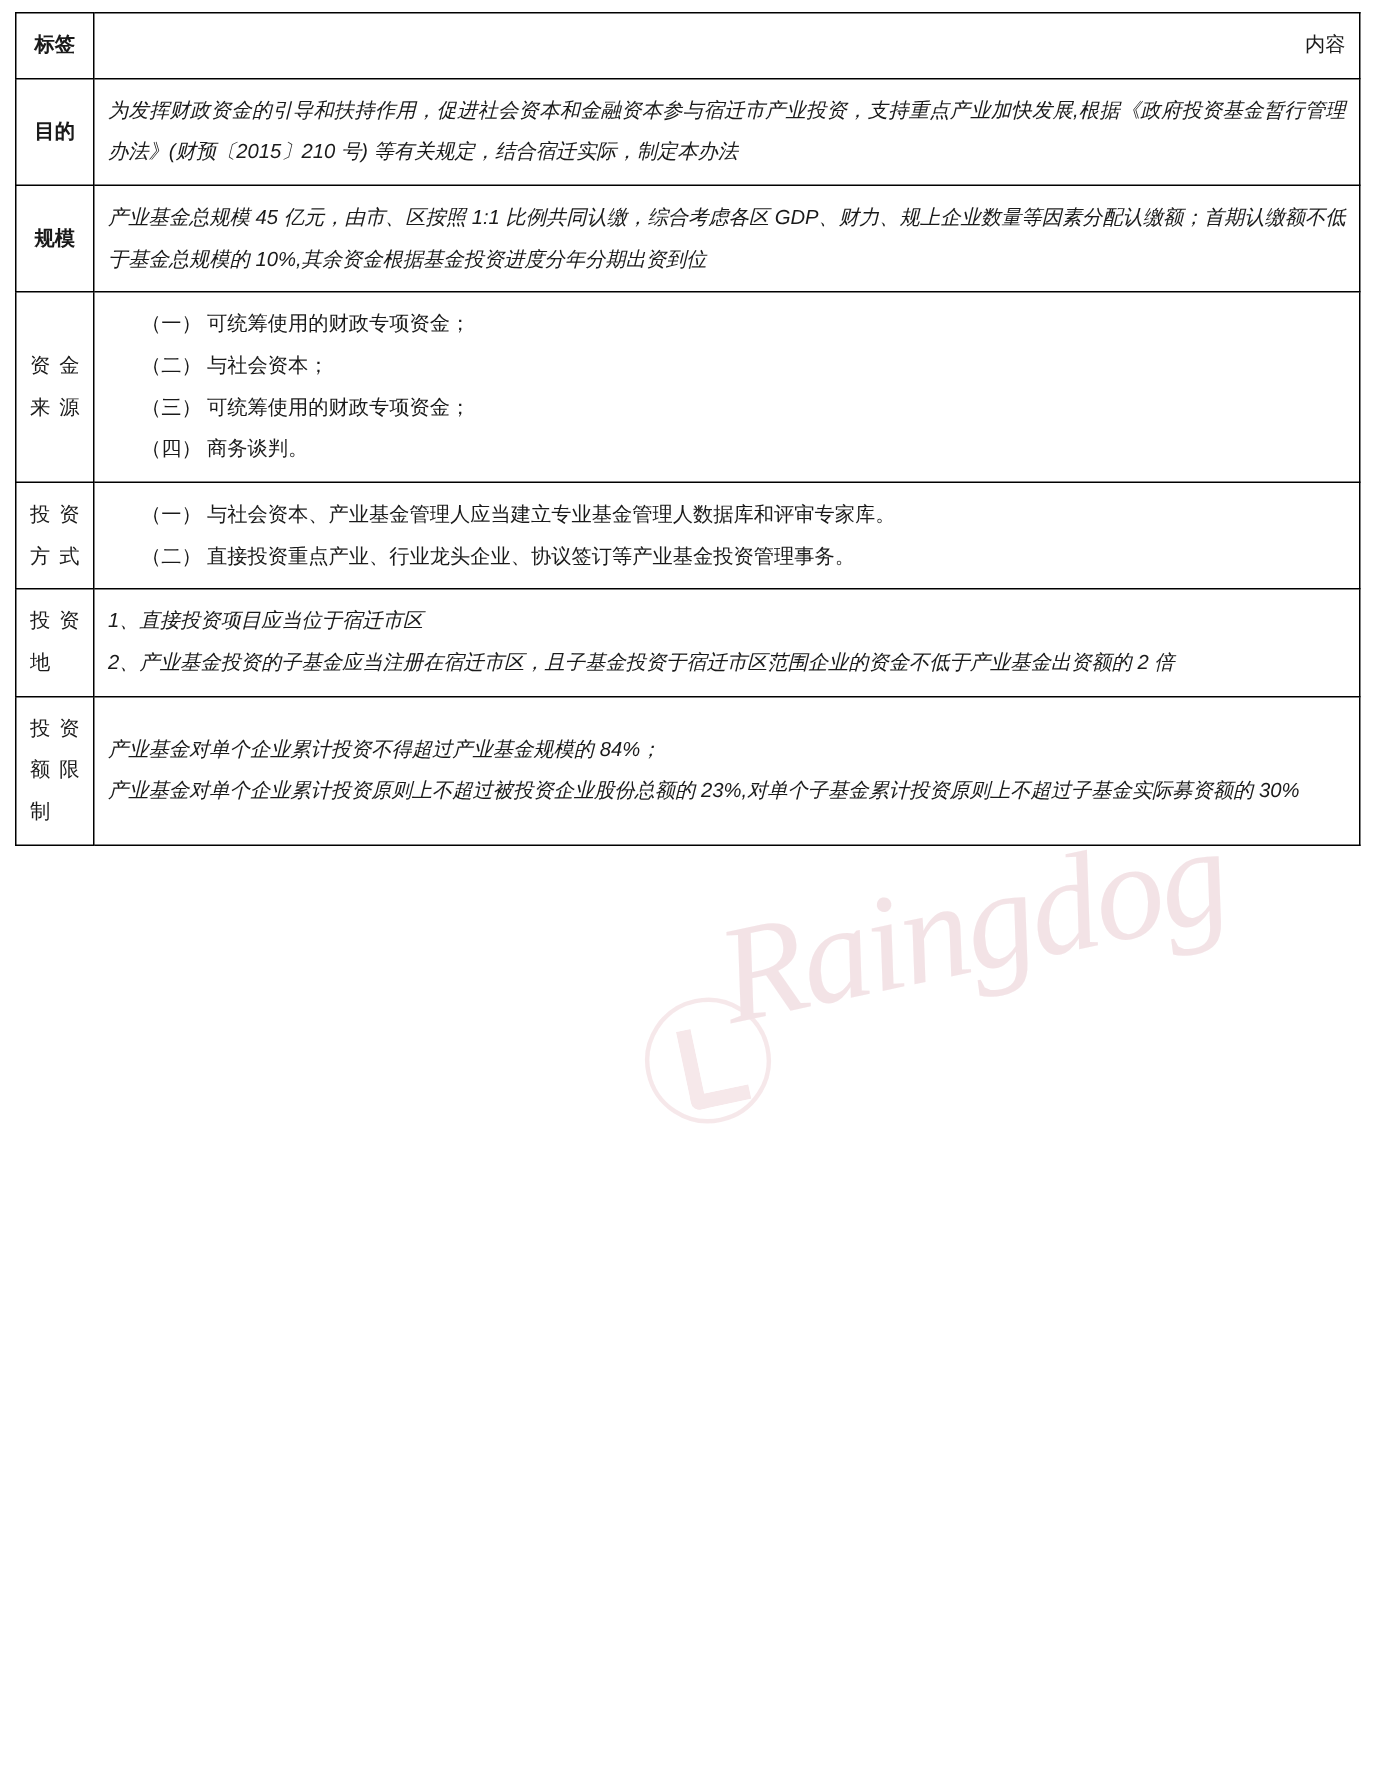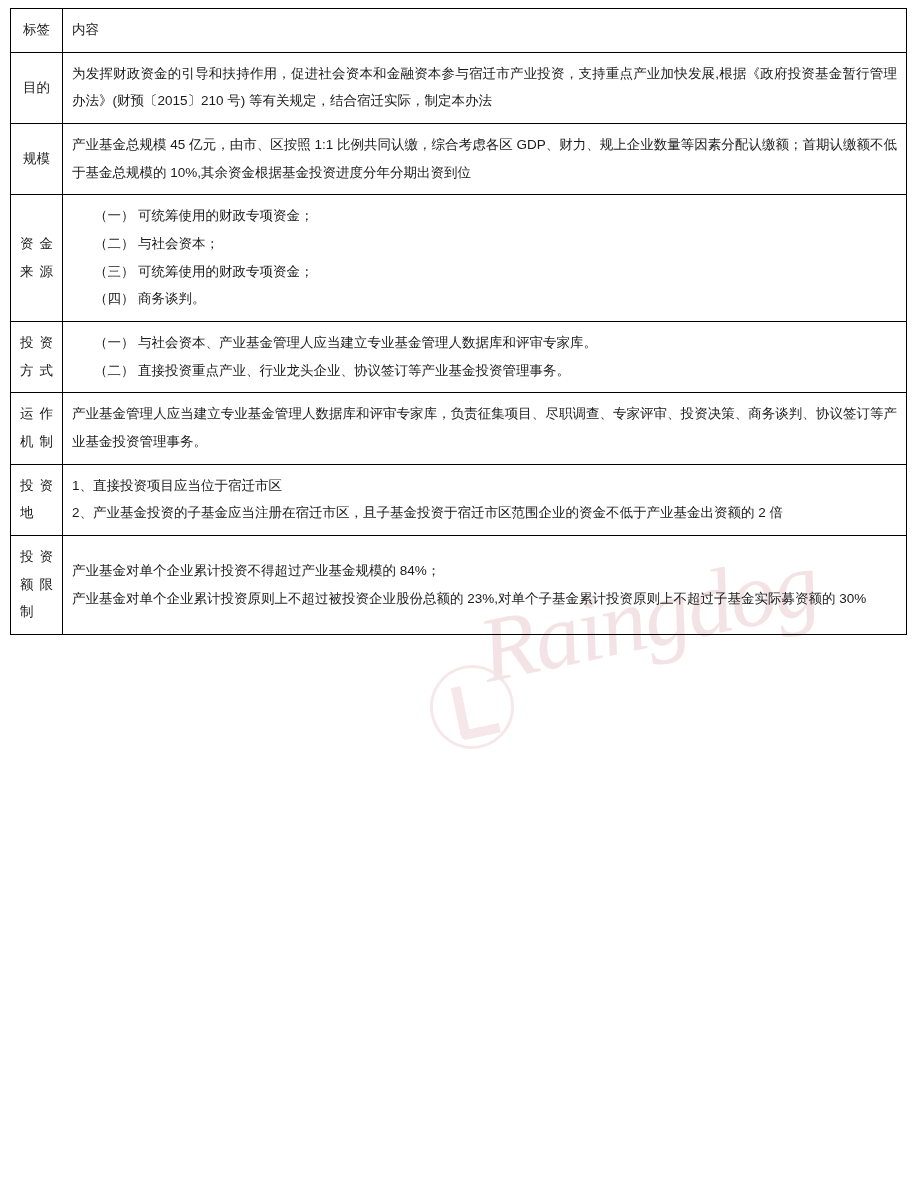--- a/index.html
+++ b/index.html
@@ -90,32 +90,33 @@
     text-align-last: justify;
     vertical-align: top;
     padding-left: 8px;
     padding-right: 8px;
     font-size: 13.5px;
   }
   td.label-cell.center-label {
     text-align: right;
     text-align-last: center;
     vertical-align: middle;
+    font-weight: bold;
   }
   td.content-cell {
     text-align: justify;
   }
   td.header-cell {
-    text-align: left;
+    text-align: right;
     vertical-align: middle;
     padding-top: 9px;
     padding-bottom: 9px;
   }
   .label-line { display: block; }
-  .para { display: block; }
+  .para { display: block; font-style: italic; }
   .item-row {
     display: block;
     white-space: nowrap;
   }
   .item-num {
     display: inline-block;
     width: 66px;
     padding-left: 22px;
     box-sizing: border-box;
   }
@@ -173,29 +174,20 @@
             <span class="label-line">投 资</span>
             <span class="label-line">方 式</span>
           </td>
           <td class="content-cell">
             <div class="item-row"><span class="item-num">（一）</span><span>与社会资本、产业基金管理人应当建立专业基金管理人数据库和评审专家库。</span></div>
             <div class="item-row"><span class="item-num">（二）</span><span>直接投资重点产业、行业龙头企业、协议签订等产业基金投资管理事务。</span></div>
           </td>
         </tr>
         <tr>
           <td class="label-cell">
-            <span class="label-line">运 作</span>
-            <span class="label-line">机 制</span>
-          </td>
-          <td class="content-cell">
-            <div class="para">产业基金管理人应当建立专业基金管理人数据库和评审专家库，负责征集项目、尽职调查、专家评审、投资决策、商务谈判、协议签订等产业基金投资管理事务。</div>
-          </td>
-        </tr>
-        <tr>
-          <td class="label-cell">
             <span class="label-line">投 资</span>
             <span class="label-line">地</span>
           </td>
           <td class="content-cell">
             <div class="para">1、直接投资项目应当位于宿迁市区</div>
             <div class="para">2、产业基金投资的子基金应当注册在宿迁市区，且子基金投资于宿迁市区范围企业的资金不低于产业基金出资额的 2 倍</div>
           </td>
         </tr>
         <tr>
           <td class="label-cell">

